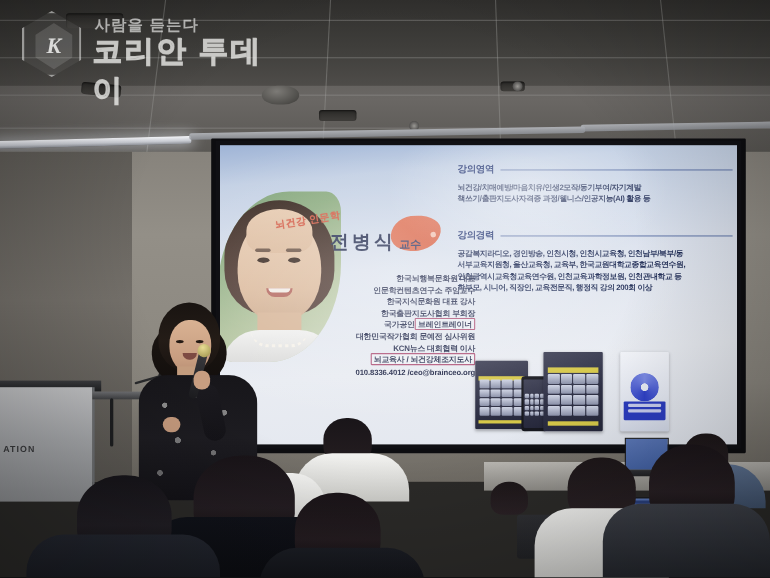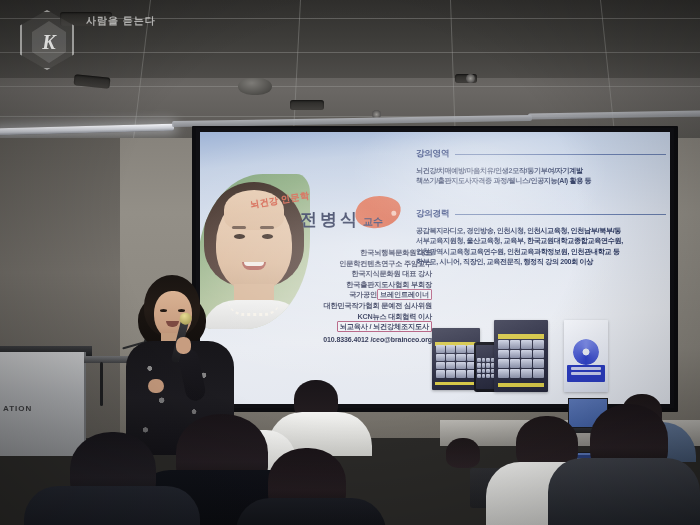--- a/index.html
+++ b/index.html
@@ -391,21 +391,21 @@
   }
   .wm-hex-in{
     position:absolute;left:10px;top:9px;width:34px;height:42px;
     background:rgba(255,255,255,.13);
     clip-path:polygon(50% 0,100% 26%,100% 74%,50% 100%,0 74%,0 26%);
     display:flex;align-items:center;justify-content:center;
     font-family:"Liberation Serif",serif;font-style:italic;font-weight:700;
     font-size:20px;color:rgba(248,248,246,.82);
   }
   .wm-small{
-    position:absolute;left:72px;top:8px;font-size:10px;font-weight:700;
+    position:absolute;left:72px;top:8px;font-size:14px;font-weight:700;
     color:rgba(242,242,240,.66);letter-spacing:1px;
   }
   .wm-big{
     position:absolute;left:70px;top:22px;font-size:27px;font-weight:700;
     color:rgba(255,255,255,.16);letter-spacing:2px;
     -webkit-text-stroke:1px rgba(246,246,244,.70);
   }
 </style>
 </head>
 <body>
@@ -651,15 +651,16 @@
   <div class="head aud-1-head"></div>
   <div class="torso aud-1-torso"></div>
 
   <div class="vignette"></div>
 
   <div class="wm">
     <div class="wm-hex">
       <div class="wm-hex-in">K</div>
     </div>
     <div class="wm-small">사람을 듣는다</div>
+    <div class="wm-big">코리안 투데이</div>
   </div>
 
 </div>
 
 </body></html>

